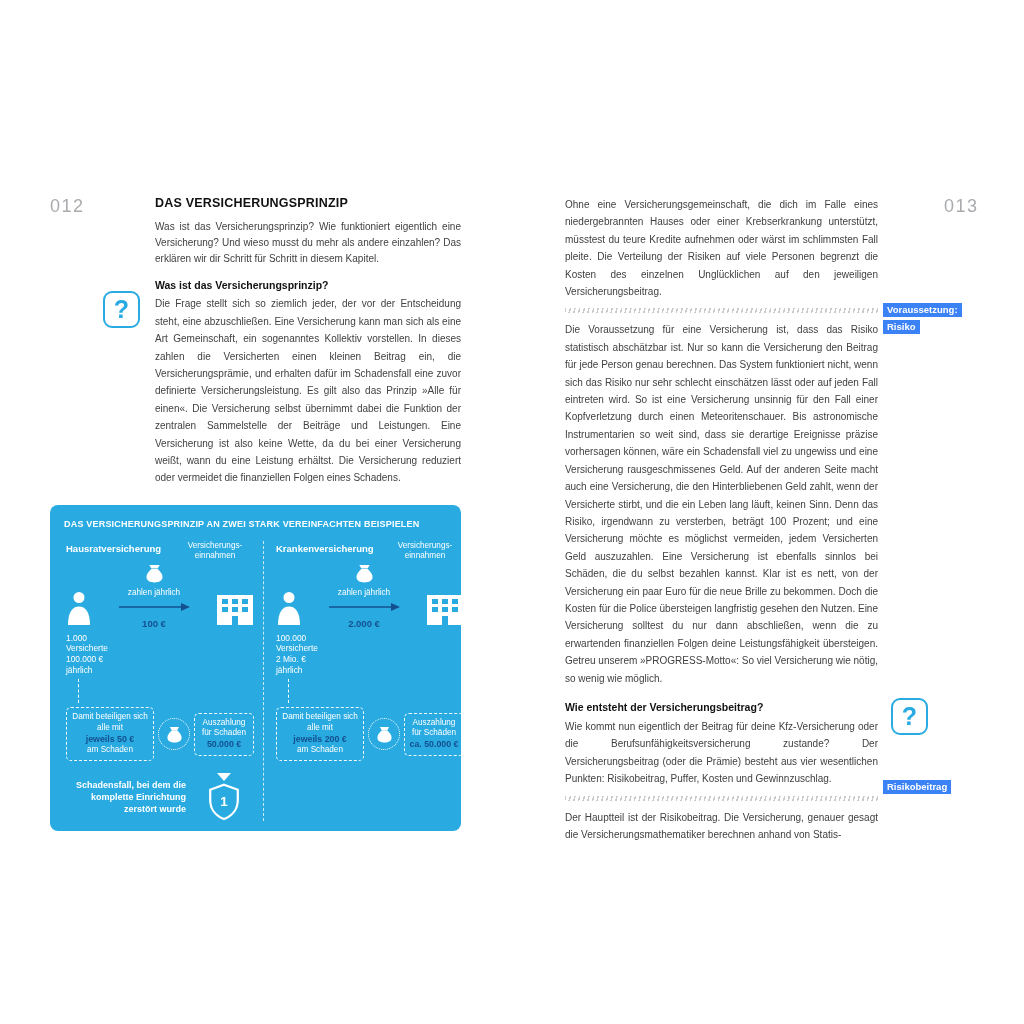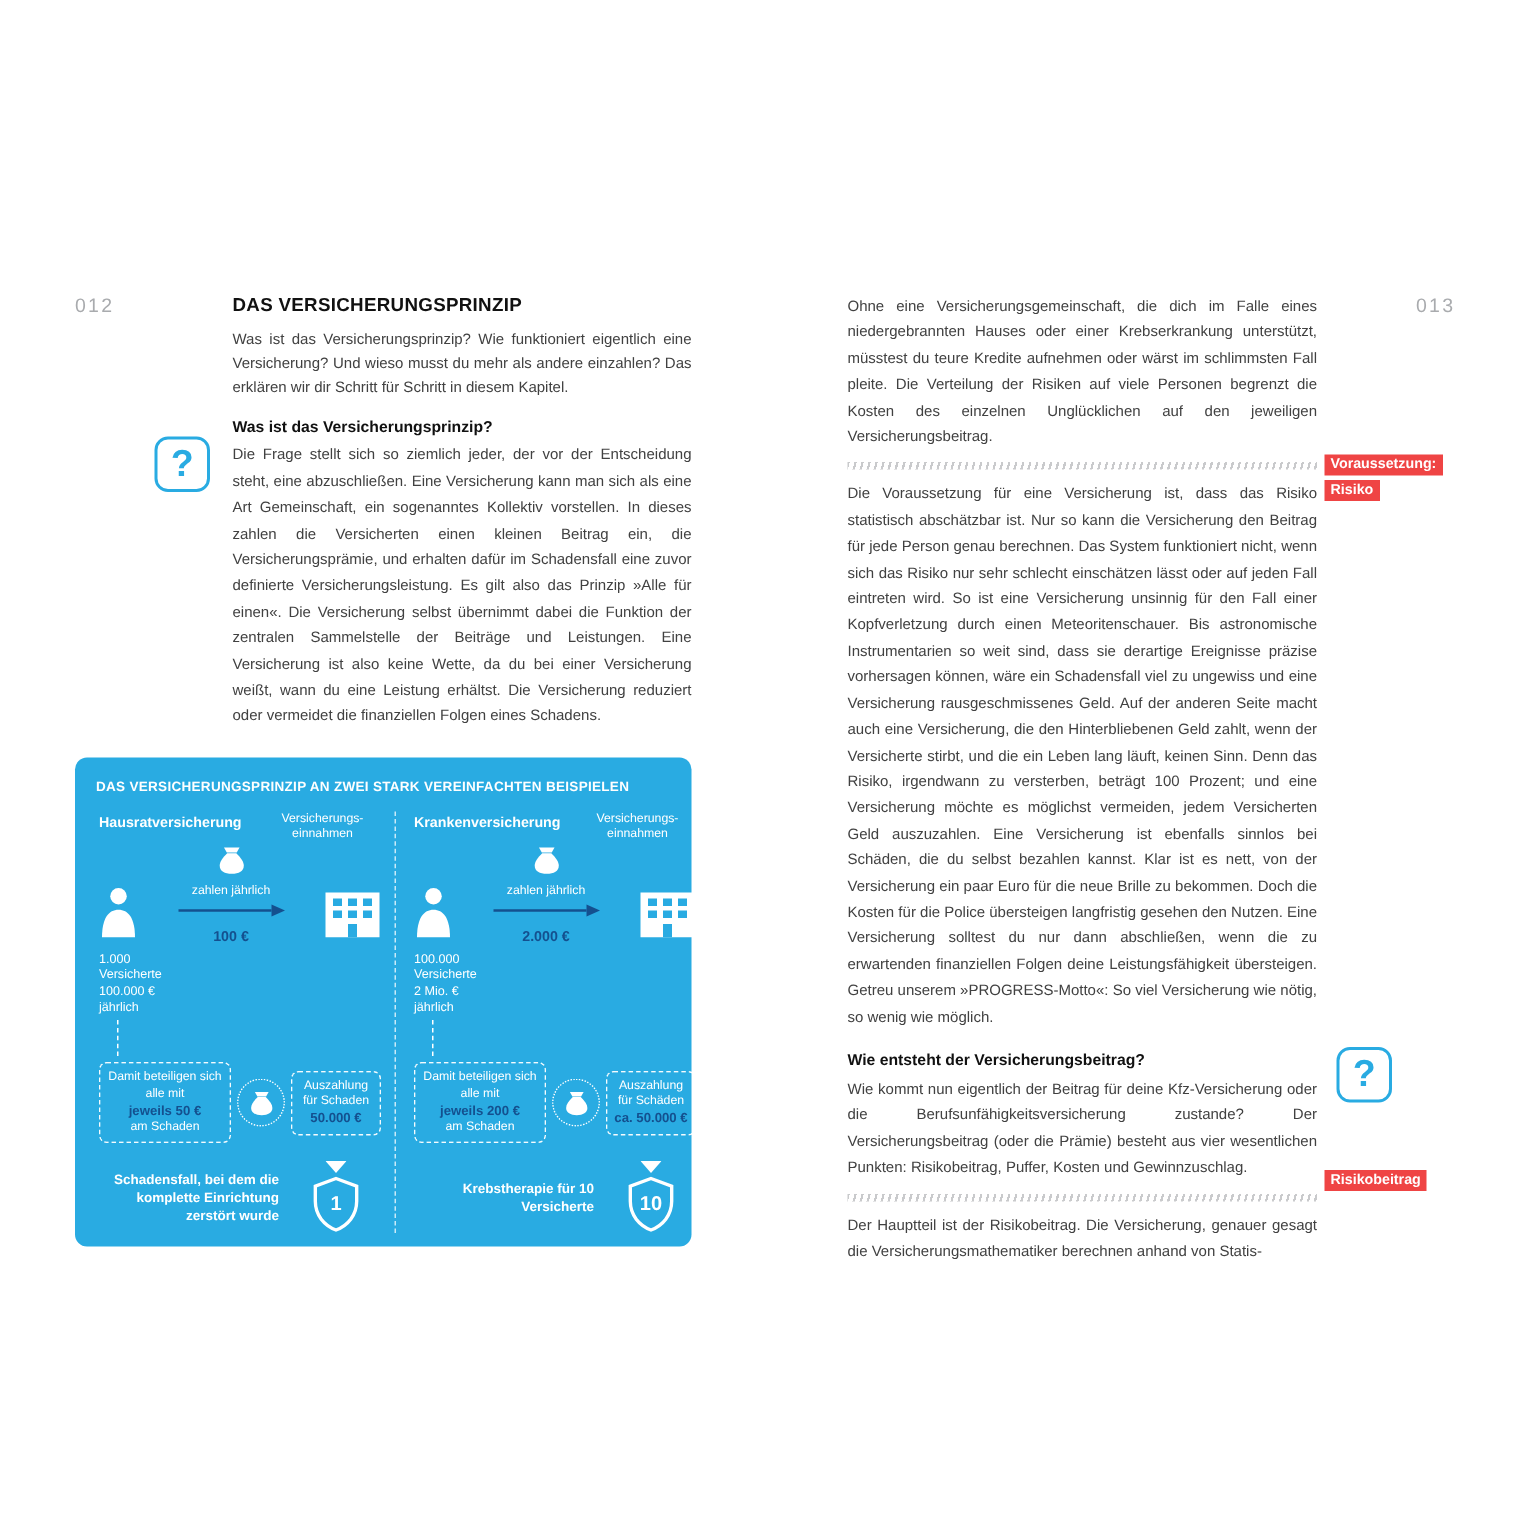--- a/index.html
+++ b/index.html
@@ -1,36 +1,36 @@
 <!DOCTYPE html>
 <html><head>
 <meta charset="utf-8">
 <style>
   html,body{margin:0;padding:0;}
   body{width:1024px;height:1024px;background:#ffffff;font-family:"Liberation Sans",sans-serif;color:#414141;}
   .spread{position:relative;width:1024px;height:1024px;background:#ffffff;overflow:hidden;}
 
-  .pagenum{position:absolute;top:196px;font-size:13px;letter-spacing:1.5px;color:#a9abae;}
+  .pagenum{position:absolute;top:196px;font-size:18px;letter-spacing:1.5px;color:#a9abae;}
   #pn-left{left:50px;}
   #pn-right{left:944px;}
 
   .left-col{position:absolute;left:155px;top:196px;width:306px;}
   .right-col{position:absolute;left:565px;top:196px;width:313px;}
 
   h1.title{margin:0 0 9px 0;font-size:12.5px;font-weight:bold;color:#111;letter-spacing:0.2px;}
   .body{font-size:10px;line-height:17.4px;text-align:justify;color:#414141;margin:0;}
   .intro{line-height:15.8px;margin:0 0 13px 0;}
   h2.sec{font-size:10.5px;font-weight:bold;color:#111;margin:12px 0 4px 0;}
   .right-col h2.sec{margin:14px 0 5px 0;}
 
   .hatch{height:5px;margin:8px 0 8px 0;background:repeating-linear-gradient(105deg,#c9cacc 0px,#c9cacc 1.5px,transparent 1.5px,transparent 4.5px);}
 
   .qbox{position:absolute;width:37px;height:37px;border:2.5px solid #29ABE2;border-radius:9px;display:flex;align-items:center;justify-content:center;color:#29ABE2;font-size:25px;font-weight:bold;box-sizing:border-box;background:#fff;}
 
-  .chip{position:absolute;background:#ef4444;color:#ffffff;font-size:9.5px;font-weight:bold;padding:2px 4px;line-height:1.1;}
+  .chip{position:absolute;background:#3b82f6;color:#ffffff;font-size:9.5px;font-weight:bold;padding:2px 4px;line-height:1.1;}
 
   
   .infographic{position:absolute;left:50px;top:505px;width:411px;height:326px;background:#29ABE2;border-radius:8px;box-sizing:border-box;padding:12px 12px 10px 14px;color:#ffffff;}
   .ig-title{font-size:9px;font-weight:bold;letter-spacing:0.2px;margin:2px 0 12px 0;}
   .ig-cols{display:flex;}
   .ig-col{flex:1;padding:0 9px 0 2px;box-sizing:border-box;}
   .ig-col2{border-left:1.5px dashed rgba(255,255,255,0.75);padding:0 2px 0 12px;}
   .col-top{display:flex;justify-content:space-between;align-items:flex-start;margin-bottom:2px;}
   .col-head{font-size:9.5px;font-weight:bold;padding-top:2px;}
   .einnahmen{font-size:8.2px;text-align:center;line-height:1.25;width:78px;}
@@ -218,32 +218,20 @@
             <svg width="15" height="17" viewBox="0 0 18 20">
                 <path d="M5.5 4.5 L3.5 1 L14.5 1 L12.5 4.5 Z" fill="#fff"></path>
                 <path d="M5.8 5 L12.2 5 C15.5 8.2 17.5 11 17.5 13.8 C17.5 17.6 14 19.5 9 19.5 C4 19.5 0.5 17.6 0.5 13.8 C0.5 11 2.5 8.2 5.8 5 Z" fill="#fff"></path>
               </svg>
           </div>
           <div class="dash-box payout">
             <span>Auszahlung für Schäden</span>
             <span class="amt">ca. 50.000 €</span>
           </div>
         </div>
-        <div class="bottom-row">
-          <div class="case-text">Krebstherapie für 10 Versicherte</div>
-          <div class="shield-col">
-            <svg class="chev" width="14" height="8" viewBox="0 0 16 9">
-                <polygon points="0,0 16,0 8,9" fill="#fff"></polygon>
-              </svg>
-            <svg width="34" height="38" viewBox="0 0 24 27">
-                <path d="M12 1.2 L21.8 4.8 L21.8 12 C21.8 18.6 17.6 23.4 12 25.6 C6.4 23.4 2.2 18.6 2.2 12 L2.2 4.8 Z" fill="none" stroke="#fff" stroke-width="1.6"></path>
-                <text x="12" y="16" text-anchor="middle" font-size="9.5" font-weight="bold" fill="#fff">10</text>
-              </svg>
-          </div>
-        </div>
       </div>
 
     </div>
   </div>
 
   <div class="right-col">
     <p class="body">Ohne eine Versicherungsgemeinschaft, die dich im Falle eines niedergebrannten Hauses oder einer Krebserkrankung unterstützt, müsstest du teure Kredite aufnehmen oder wärst im schlimmsten Fall pleite. Die Verteilung der Risiken auf viele Personen begrenzt die Kosten des einzelnen Unglücklichen auf den jeweiligen Versicherungsbeitrag.</p>
     <div class="hatch"></div>
     <p class="body">Die Voraussetzung für eine Versicherung ist, dass das Risiko statistisch abschätzbar ist. Nur so kann die Versicherung den Beitrag für jede Person genau berechnen. Das System funktioniert nicht, wenn sich das Risiko nur sehr schlecht einschätzen lässt oder auf jeden Fall eintreten wird. So ist eine Versicherung unsinnig für den Fall einer Kopfverletzung durch einen Meteoritenschauer. Bis astronomische Instrumentarien so weit sind, dass sie derartige Ereignisse präzise vorhersagen können, wäre ein Schadensfall viel zu ungewiss und eine Versicherung rausgeschmissenes Geld. Auf der anderen Seite macht auch eine Versicherung, die den Hinterbliebenen Geld zahlt, wenn der Versicherte stirbt, und die ein Leben lang läuft, keinen Sinn. Denn das Risiko, irgendwann zu versterben, beträgt 100 Prozent; und eine Versicherung möchte es möglichst vermeiden, jedem Versicherten Geld auszuzahlen. Eine Versicherung ist ebenfalls sinnlos bei Schäden, die du selbst bezahlen kannst. Klar ist es nett, von der Versicherung ein paar Euro für die neue Brille zu bekommen. Doch die Kosten für die Police übersteigen langfristig gesehen den Nutzen. Eine Versicherung solltest du nur dann abschließen, wenn die zu erwartenden finanziellen Folgen deine Leistungsfähigkeit übersteigen. Getreu unserem »PROGRESS-Motto«: So viel Versicherung wie nötig, so wenig wie möglich.</p>
     <h2 class="sec">Wie entsteht der Versicherungsbeitrag?</h2>

